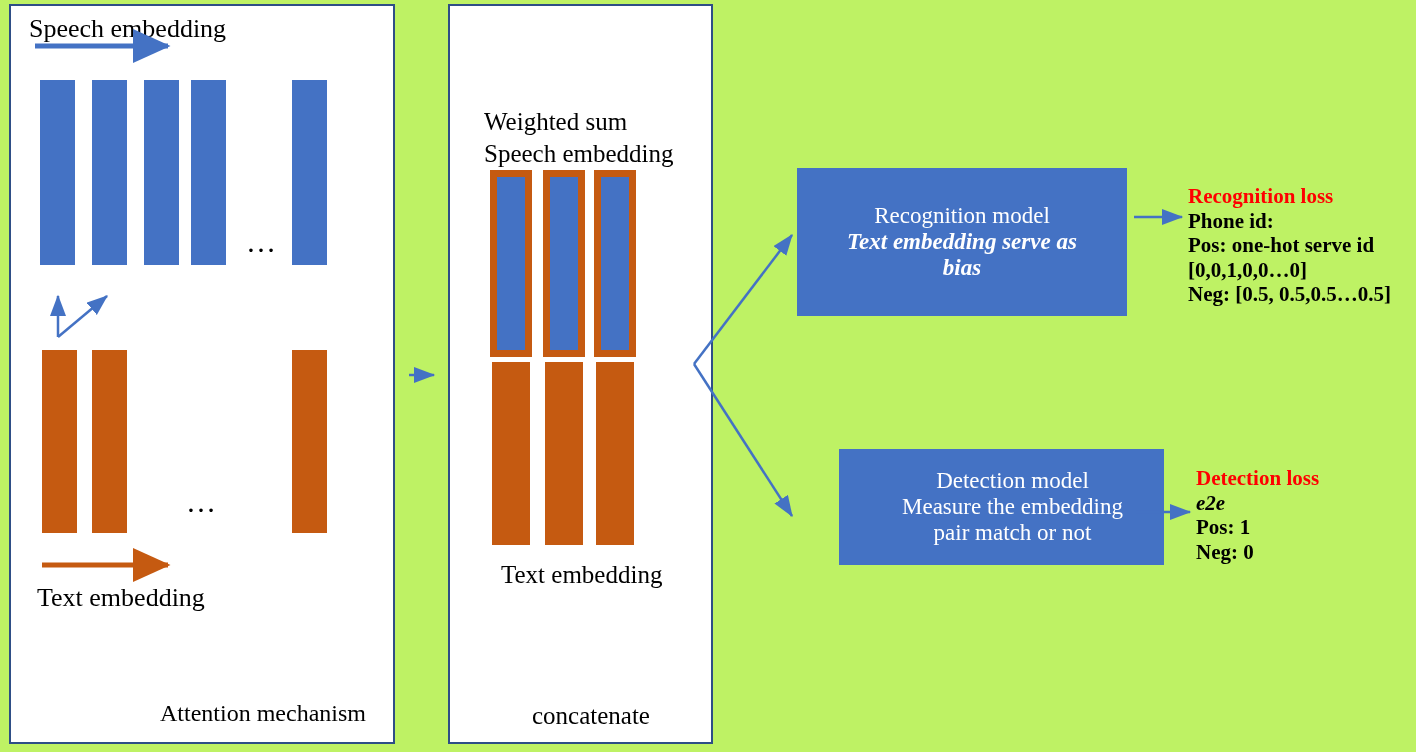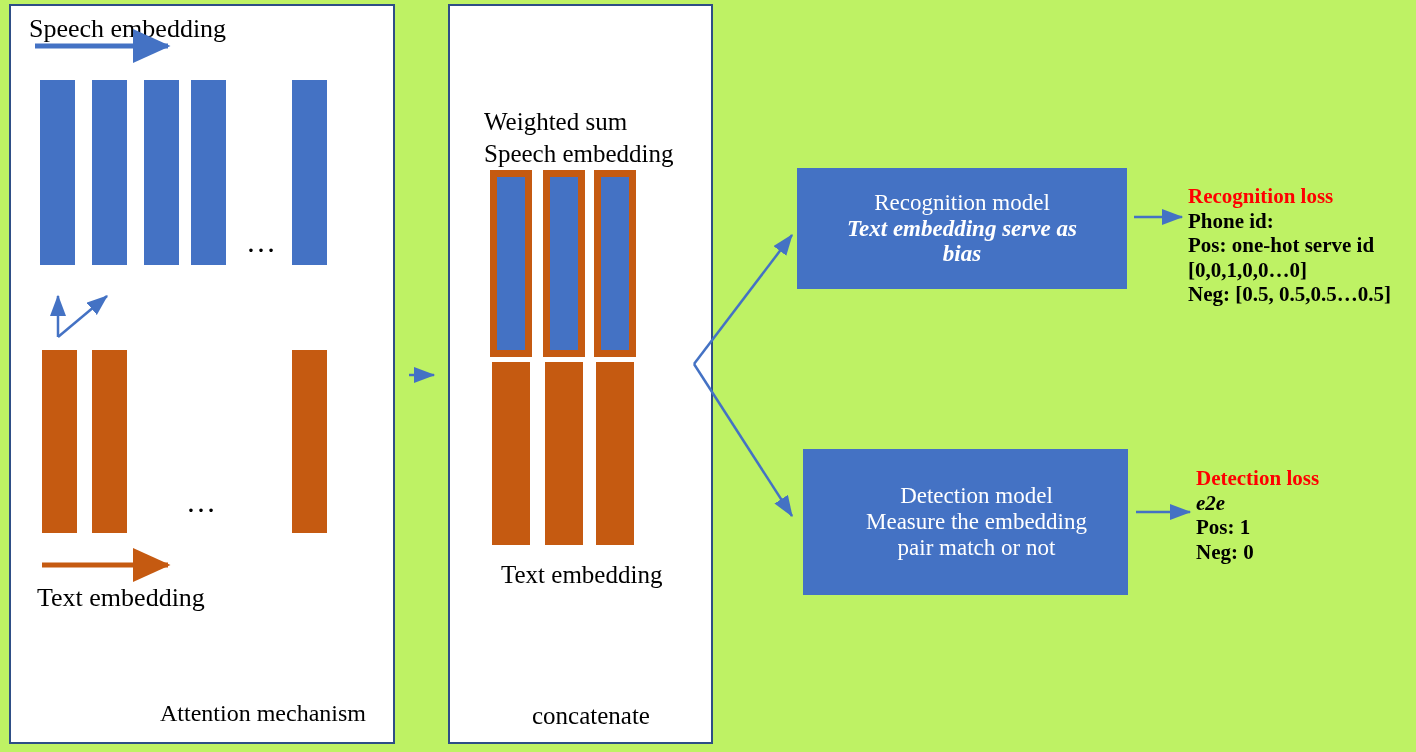--- a/index.html
+++ b/index.html
@@ -108,29 +108,29 @@
   <div class="bar combo-bar" style="left:594px; top:170px; width:42px; height:187px;"></div>
 
   <div class="bar orange-bar" style="left:492px; top:362px; width:38px; height:183px;"></div>
   <div class="bar orange-bar" style="left:545px; top:362px; width:38px; height:183px;"></div>
   <div class="bar orange-bar" style="left:596px; top:362px; width:38px; height:183px;"></div>
 
   <div class="lbl" style="left:501px; top:561px; font-size:25px;">Text embedding</div>
 
   <div class="lbl" style="left:532px; top:702px; font-size:25px;">concatenate</div>
 
-  <div class="model-box" style="left:797px; top:168px; width:330px; height:121px; font-size:23px;">
+  <div class="model-box" style="left:797px; top:168px; width:330px; height:148px; font-size:23px;">
     <div>
       <span class="ln">Recognition model</span>
       <span class="ln bolditalic">Text embedding serve as</span>
       <span class="ln bolditalic">bias</span>
     </div>
   </div>
 
-  <div class="model-box" style="left:803px; top:449px; width:325px; height:146px; font-size:23px;padding-left:22px;">
+  <div class="model-box" style="left:839px; top:449px; width:325px; height:116px; font-size:23px;padding-left:22px;">
     <div>
       <span class="ln">Detection model</span>
       <span class="ln">Measure the embedding</span>
       <span class="ln">pair match or not</span>
     </div>
   </div>
 
   <div class="loss-block" style="left:1188px; top:184px; font-size:21px;">
     <div class="loss-title">Recognition loss</div>
     <div>Phone  id:</div>

